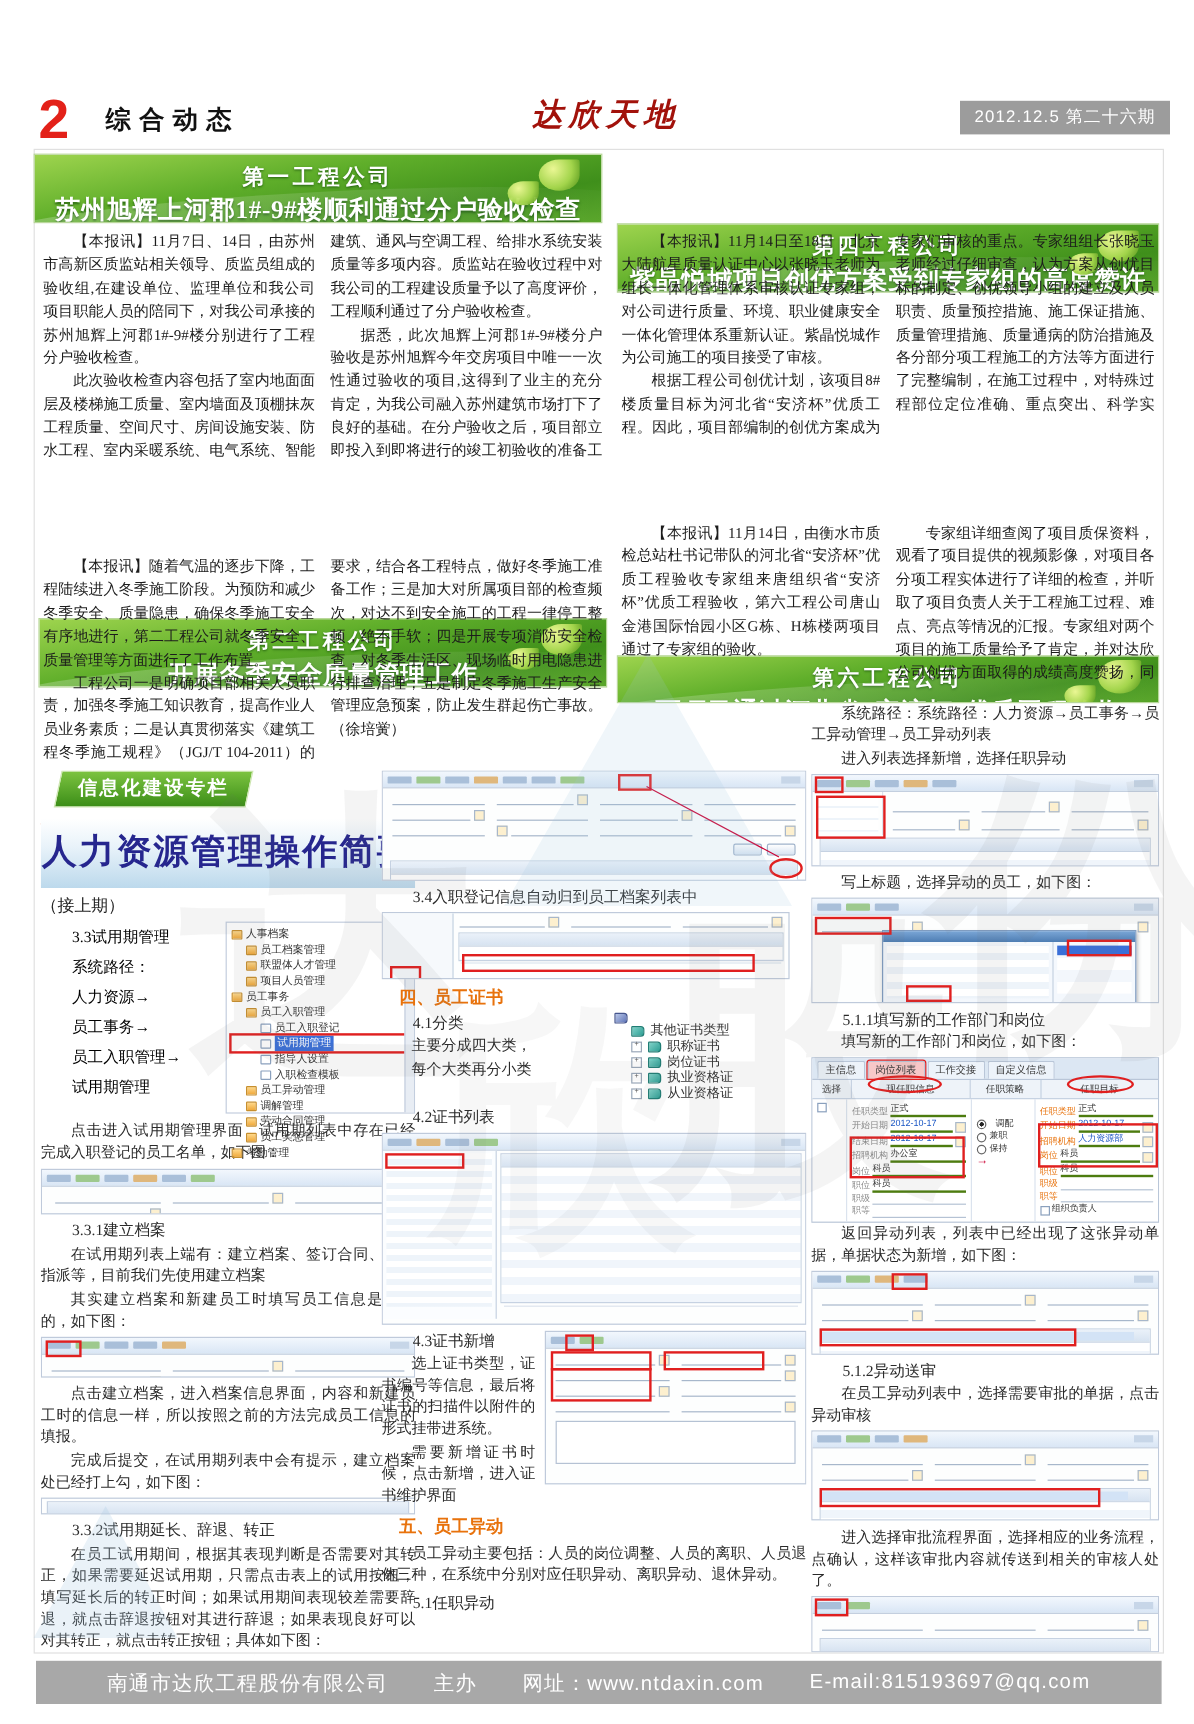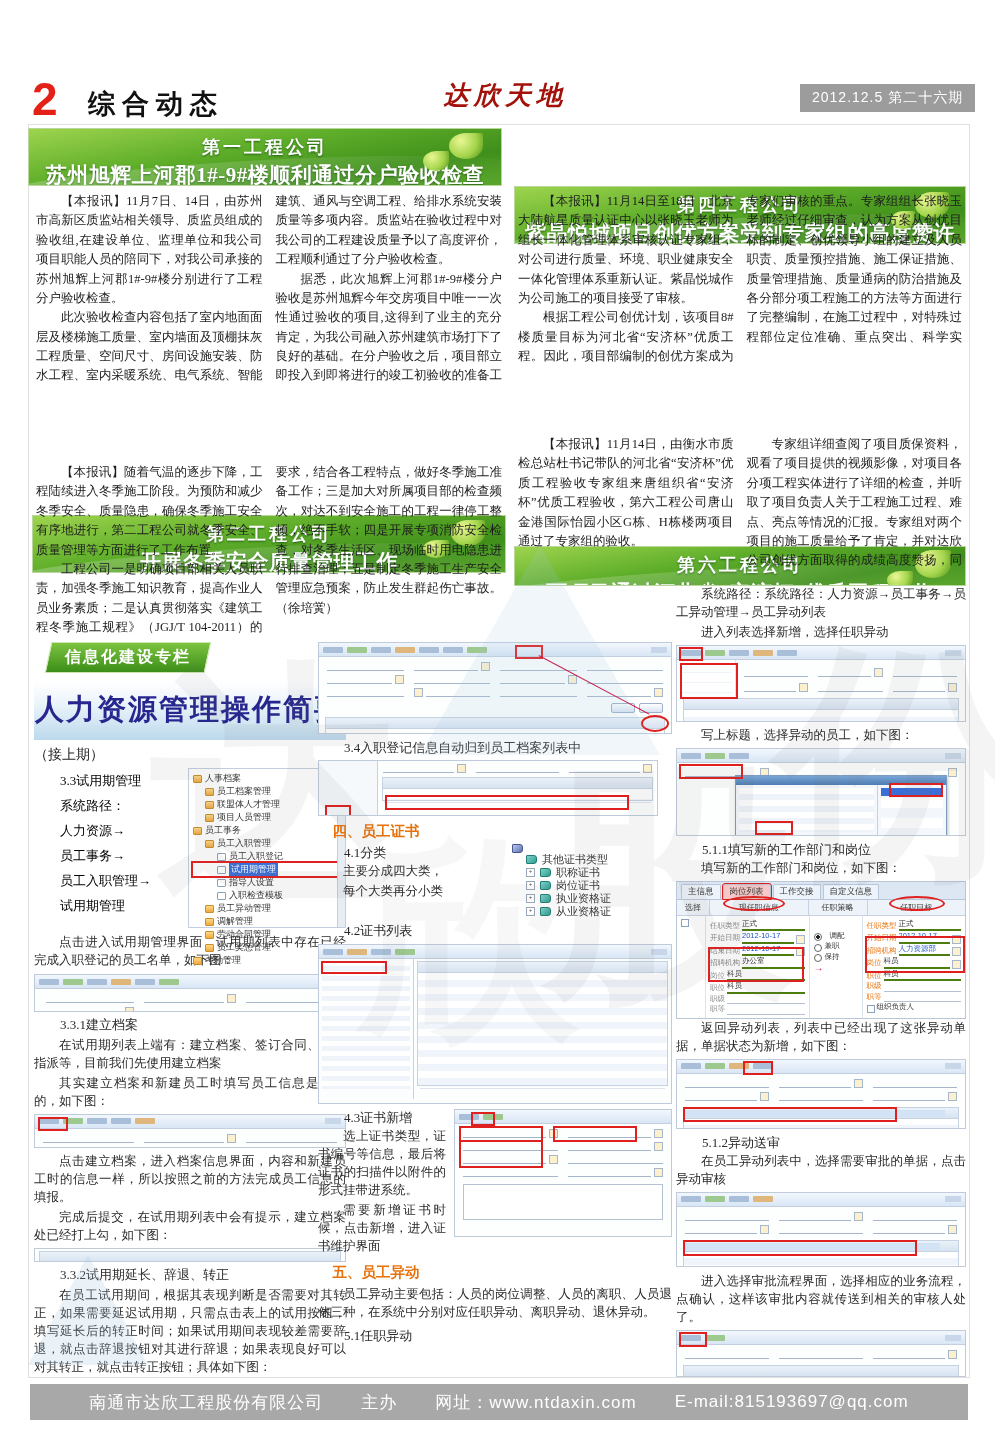--- a/index.html
+++ b/index.html
@@ -2,21 +2,21 @@
 <html><head>
 <meta charset="utf-8">
 <style>
   html,body{margin:0;padding:0;background:#fff;}
   body{font-family:"Liberation Serif","DejaVu Serif",serif;}
   #page{position:relative;width:995px;height:1437px;background:#fff;overflow:hidden;}
   .abs{position:absolute;}
 
   
   .pagenum{font-family:"Liberation Sans","DejaVu Sans",sans-serif;font-weight:900;font-size:46px;color:#e32119;line-height:1;}
-  .secname{font-size:27px;font-weight:bold;color:#111;letter-spacing:7px;}
+  .secname{font-size:21px;font-weight:bold;color:#111;letter-spacing:7px;}
   .masthead{font-size:26px;font-weight:bold;font-style:italic;color:#a2120b;letter-spacing:5px;margin-left:25px;}
   .issuebox{background:#9c9c9c;color:#fff;font-family:"Liberation Sans","DejaVu Sans",sans-serif;font-size:14px;padding:5px 12px;letter-spacing:1px;}
 
   .frame{border:1px solid #e0e0e0;}
 
   
   .banner{position:relative;overflow:hidden;text-align:center;color:#fff;
     background:linear-gradient(170deg,#9ed44e 0%,#5fae2a 40%,#3f8f1b 75%,#57a527 100%);
     border:1px solid #b9d79b;box-sizing:border-box;}
   .banner .l1{font-size:18px;font-weight:bold;letter-spacing:3px;margin-top:6px;text-shadow:0 1px 2px rgba(15,70,8,.75);}

